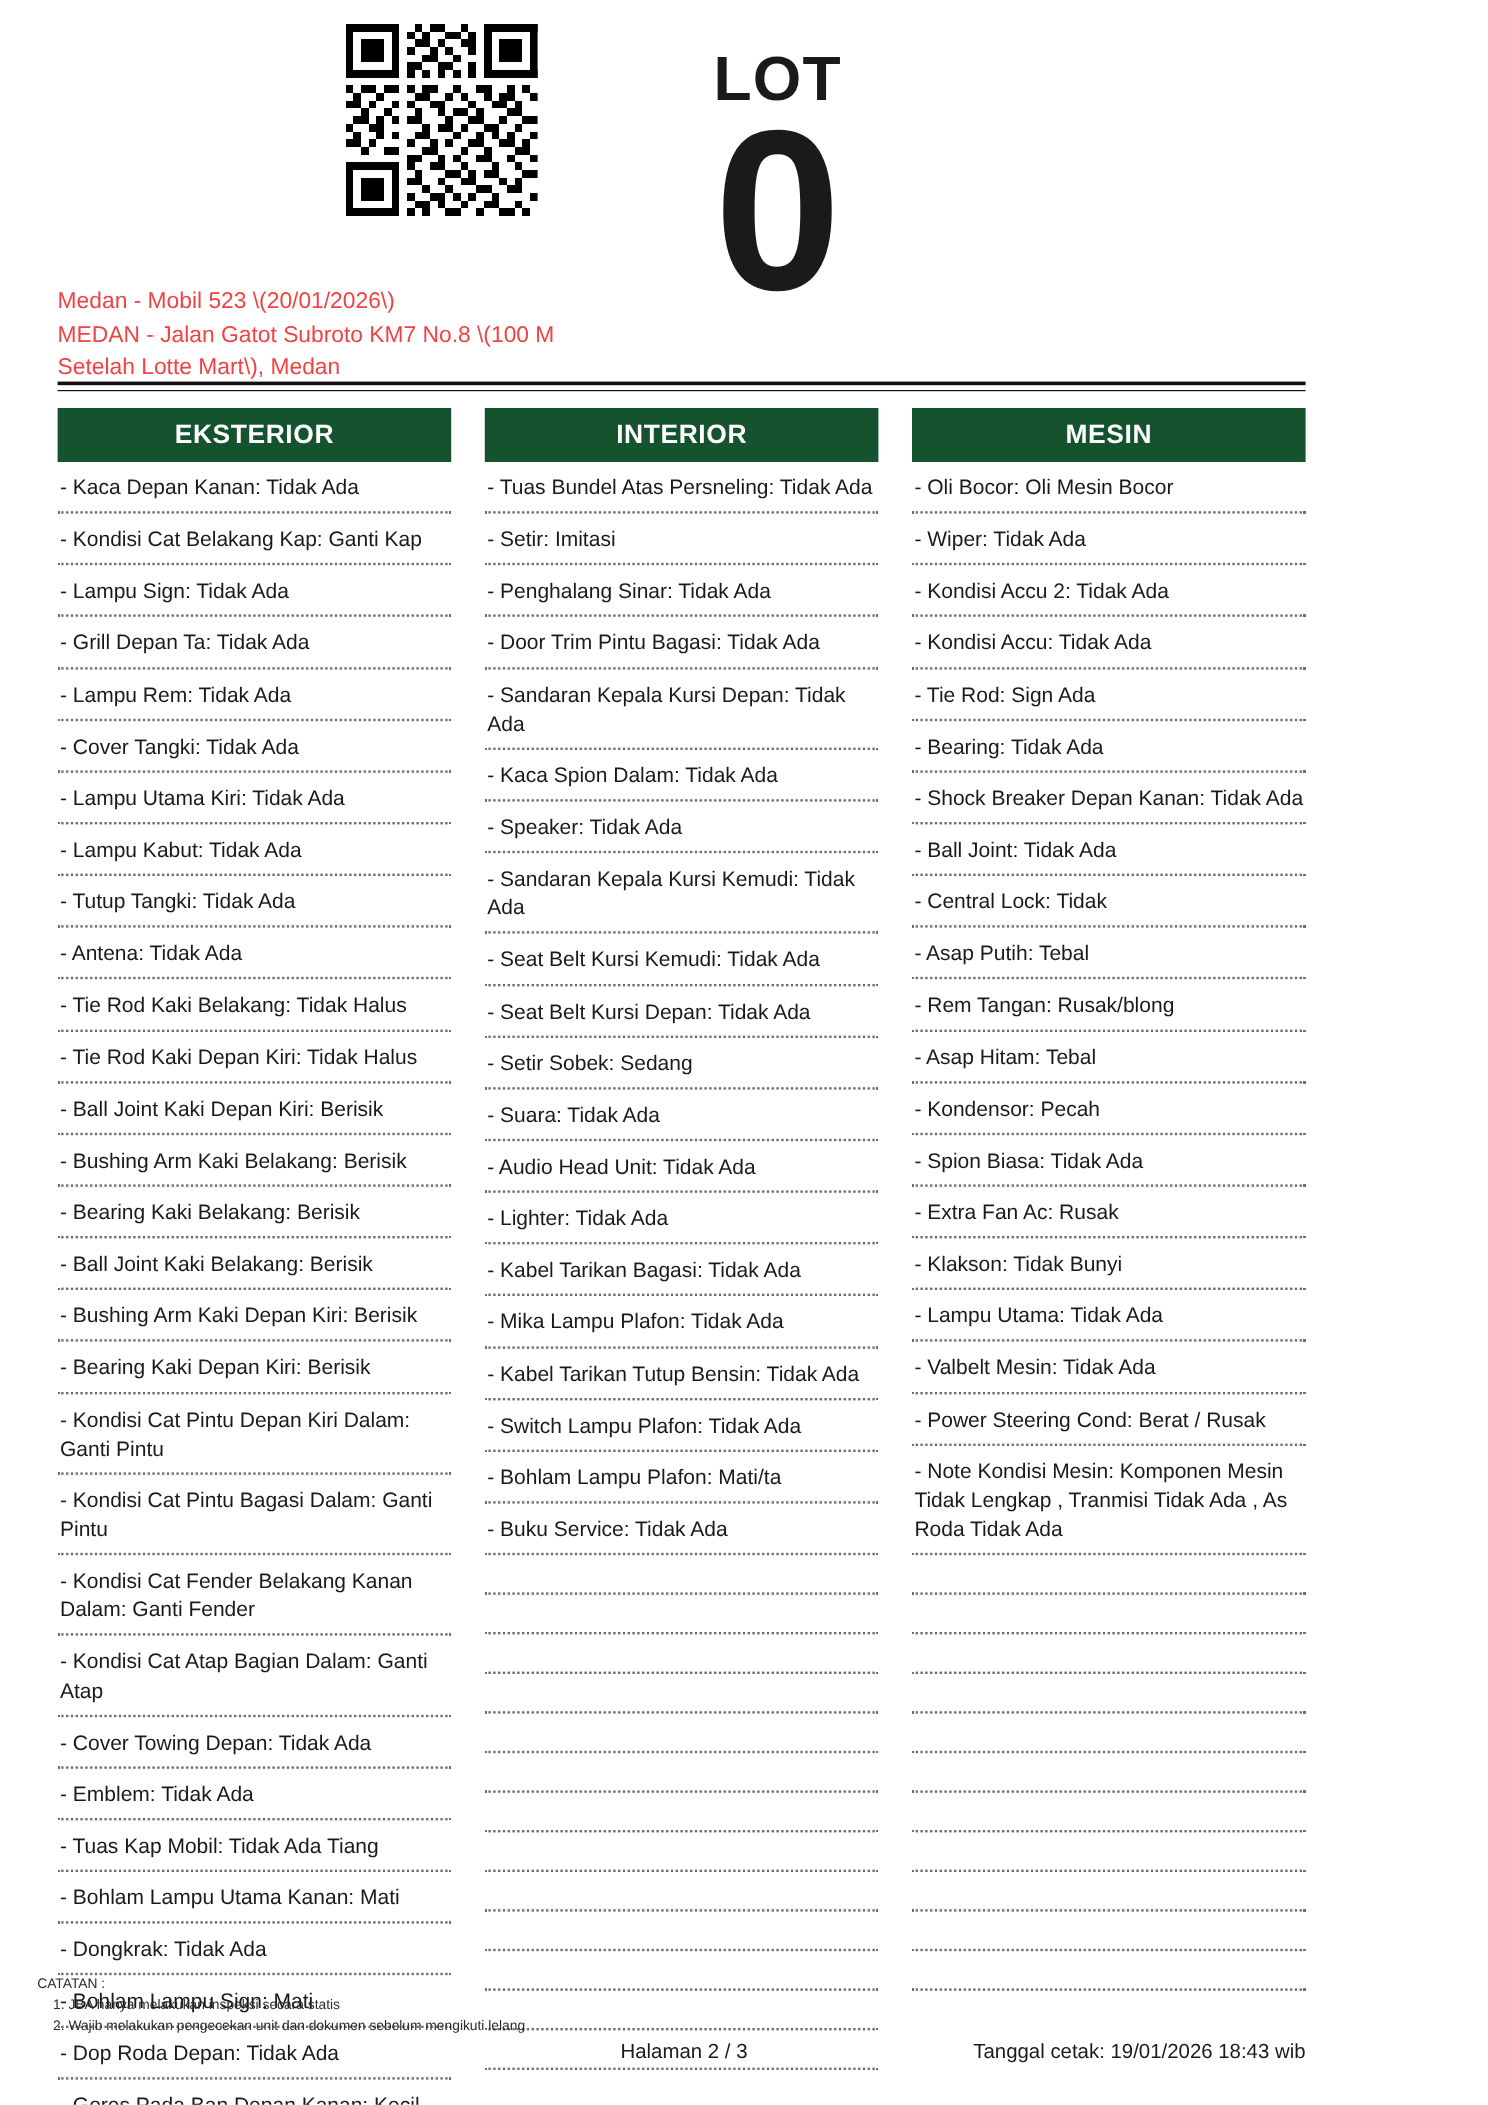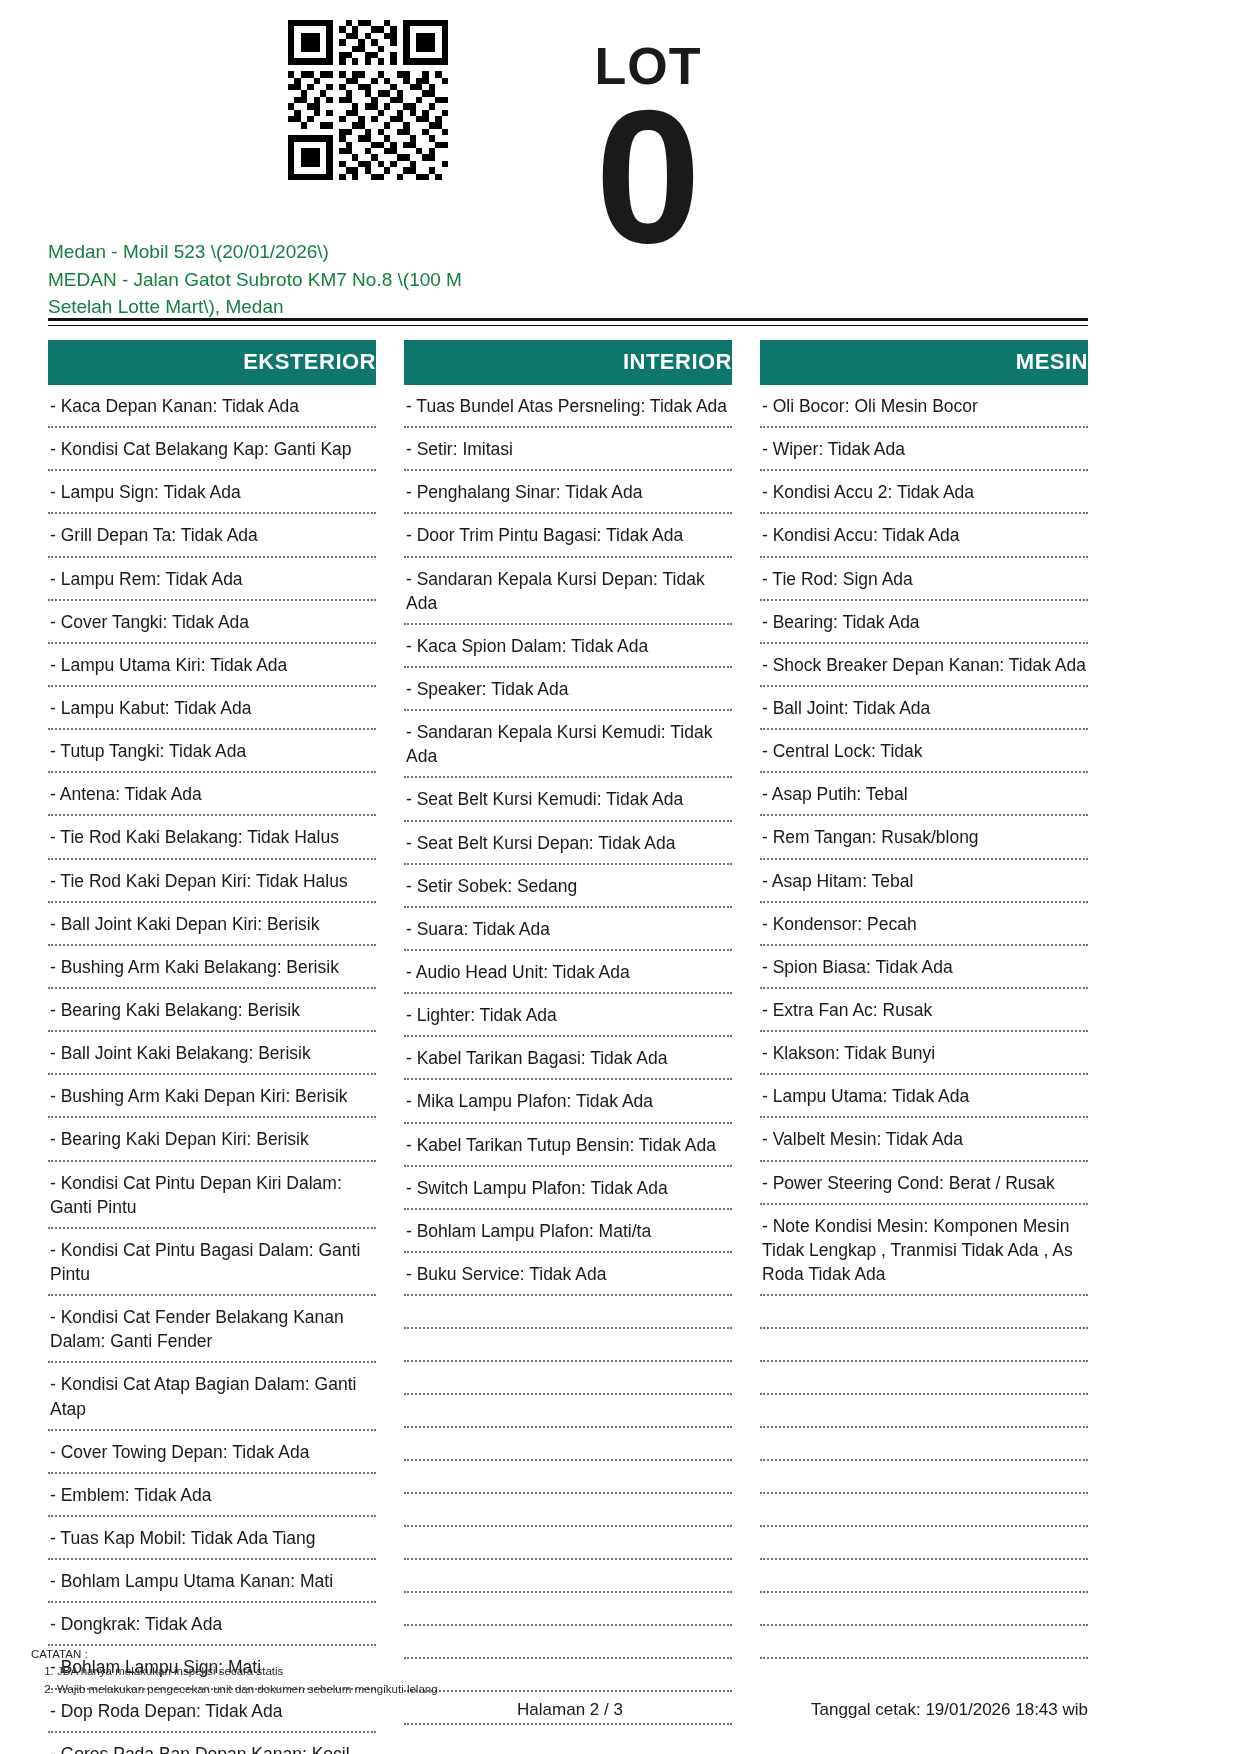--- a/index.html
+++ b/index.html
@@ -60,21 +60,21 @@
     line-height: 0.95;
     margin-top: -6px;
   }
   .addr {
     position: absolute;
     left: 0px;
     top: 238px;
     font-size: 19px;
     line-height: 1.45;
     max-width: 430px;
-    color: #15803d;
+    color: #ef4444;
   }
 
   .rule-top {
     position: absolute;
     left: 48px;
     right: 48px;
     top: 318px;
     border-top: 3px solid #111;
   }
   .rule-top2 {
@@ -92,23 +92,23 @@
     left: 48px;
     right: 48px;
     display: flex;
     gap: 28px;
   }
   .col {
     flex: 1 1 0;
     min-width: 0;
   }
   .col-head {
-    background: #0f766e;
+    background: #14532d;
     color: #fff;
-    text-align: right;
+    text-align: center;
     font-size: 22px;
     font-weight: bold;
     letter-spacing: 0.5px;
     padding: 9px 0 10px;
   }
   ul.items {
     list-style: none;
     margin: 0;
     padding: 0;
   }

